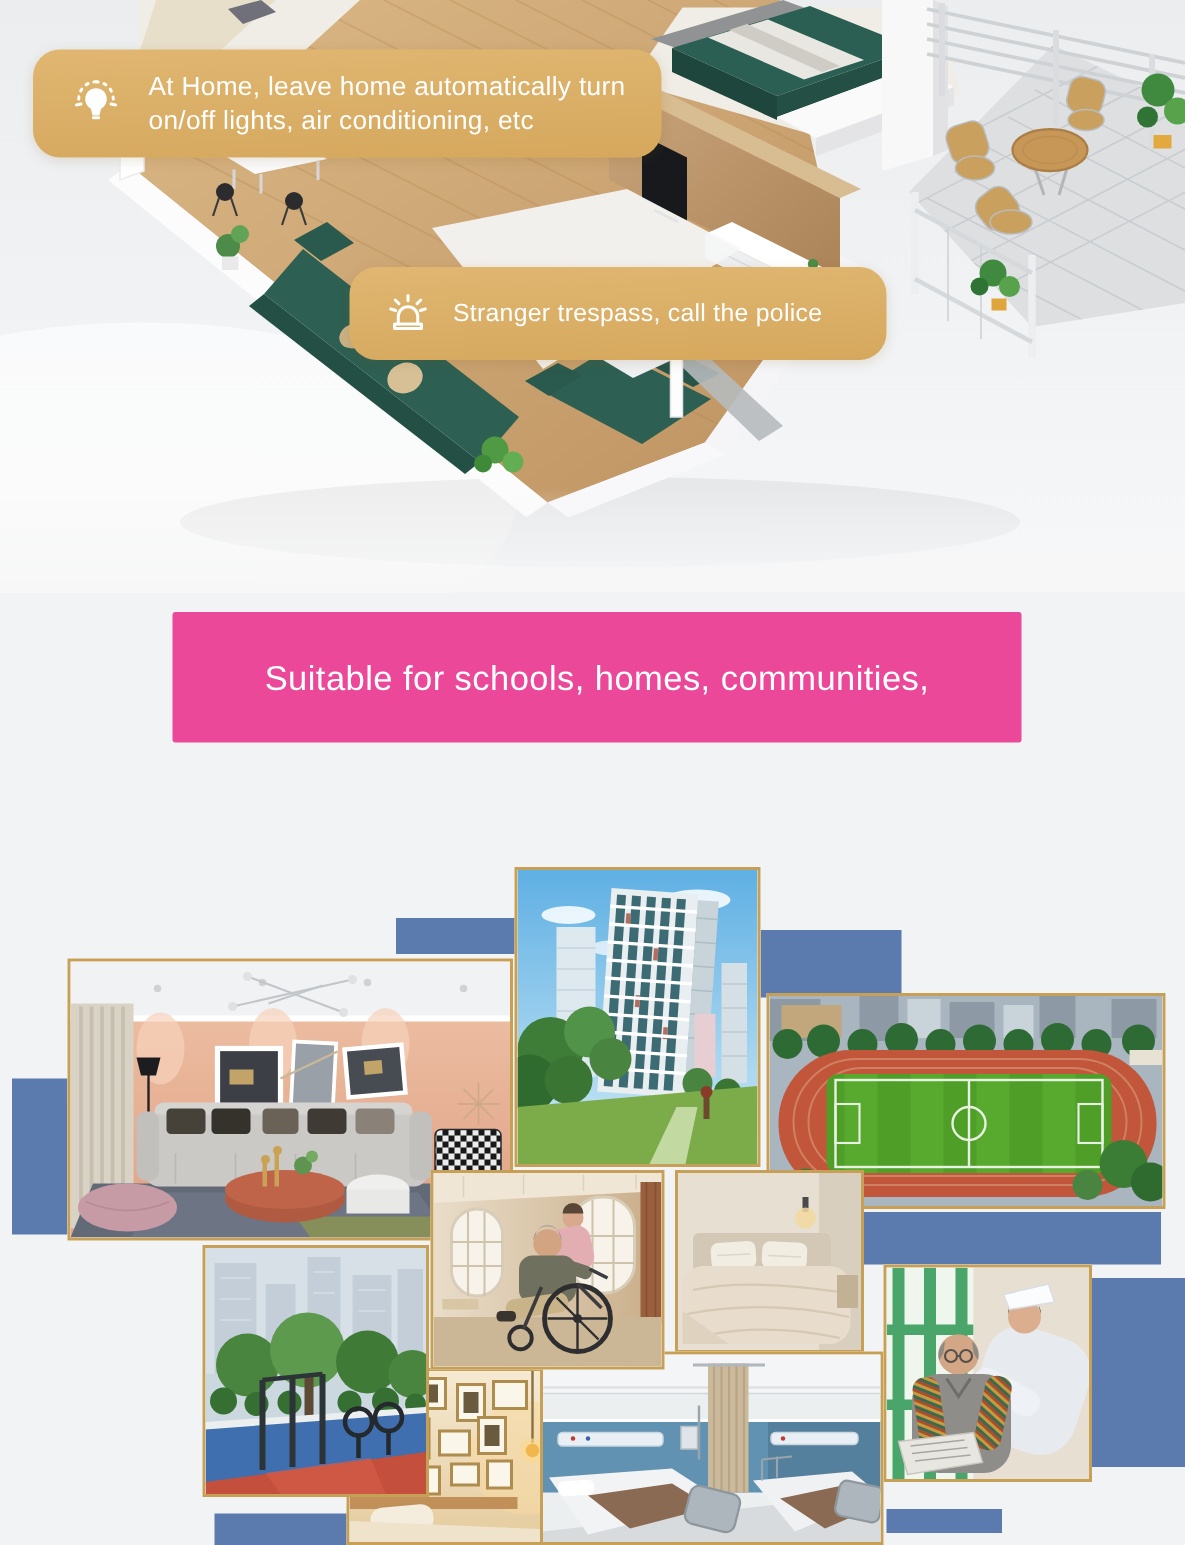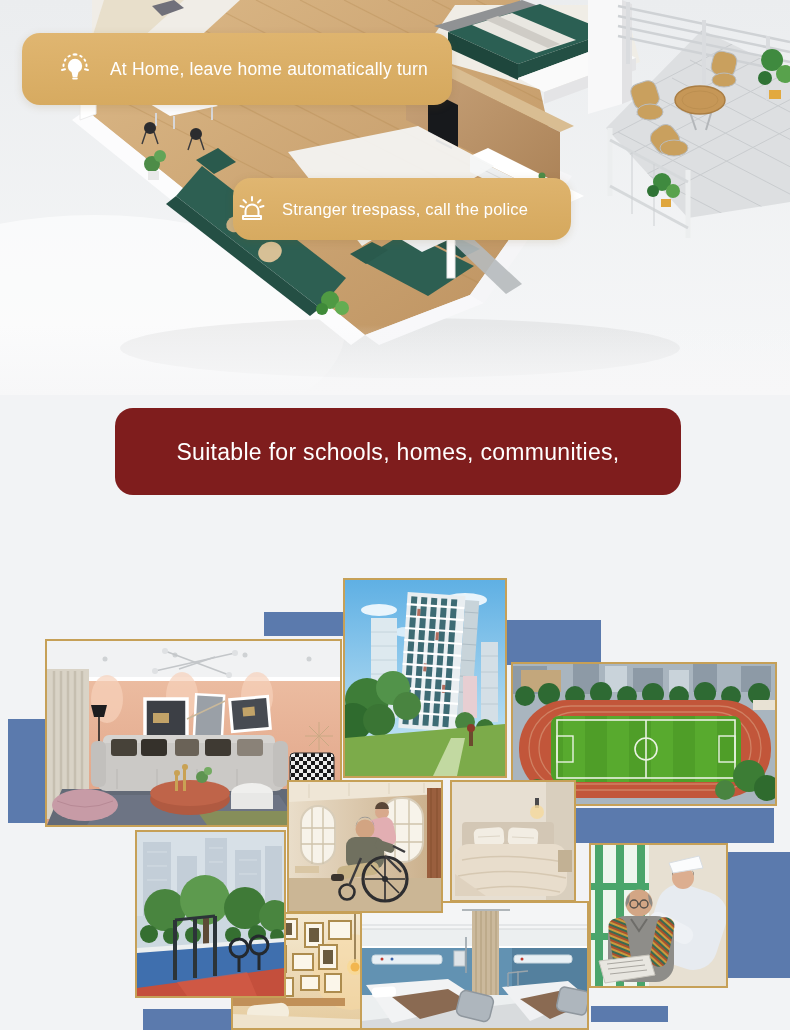--- a/index.html
+++ b/index.html
@@ -12,28 +12,28 @@
   .hero{position:absolute;left:0;top:0;width:790px;height:395px;}
   .hero svg{display:block;width:100%;height:100%;}
   .tooltip{
     position:absolute;display:flex;align-items:center;
     background:linear-gradient(178deg,#e0b671,#d5a85d);
     border-radius:18px;color:#fff;box-shadow:0 2px 8px rgba(120,90,30,.15);
   }
   .tooltip .tip-icon{flex:0 0 auto;display:flex;align-items:center;justify-content:center;}
   .tooltip .tip-text{font-weight:400;letter-spacing:.2px;}
   .tooltip .tip-text span{display:block;}
-  .tip-home{left:22px;top:33px;width:396px;height:72px;padding-left:34px;gap:16px;}
+  .tip-home{left:22px;top:33px;width:396px;height:72px;padding-left:23px;gap:16px;}
   .tip-home .tip-text{font-size:17.5px;line-height:23px;}
-  .tip-security{left:233px;top:178px;width:336px;height:62px;padding-left:2px;gap:13px;border-radius:18px;}
+  .tip-security{left:233px;top:178px;width:336px;height:62px;padding-left:22px;gap:13px;border-radius:18px;}
   .tip-security .tip-text{font-size:16.5px;line-height:22px;}
   
   .banner{
     position:absolute;left:115px;top:408px;width:566px;height:87px;
-    background:#7f1d1d;border-radius:18px;color:#fff;
+    background:#ec4899;border-radius:2px;color:#fff;
     display:flex;flex-direction:column;align-items:center;justify-content:center;
     font-size:23px;line-height:34px;font-weight:500;letter-spacing:.3px;
     text-align:center;
   }
   
   .blue-rect{position:absolute;background:#5b7aad;z-index:1;}
   .photo{
     position:absolute;border:2px solid #c6a057;background:#fff;
     overflow:hidden;box-sizing:border-box;
   }
@@ -258,20 +258,21 @@
         <g stroke="#ffffff" stroke-width="2" stroke-linecap="round" stroke-dasharray="1.5 4">
           <path d="M19 4.5 A11.5 11.5 0 0 1 30.5 16"></path>
           <path d="M7.5 16 A11.5 11.5 0 0 1 19 4.5"></path>
         </g>
         <line x1="6" y1="20" x2="9" y2="19.3" stroke="#ffffff" stroke-width="2" stroke-linecap="round"></line>
         <line x1="32" y1="20" x2="29" y2="19.3" stroke="#ffffff" stroke-width="2" stroke-linecap="round"></line>
       </svg>
     </span>
     <span class="tip-text">
       <span>At Home, leave home automatically turn</span>
+      <span>on/off lights, air conditioning, etc</span>
     </span>
   </div>
 
   <div class="tooltip tip-security">
     <span class="tip-icon">
       <svg width="34" height="34" viewBox="0 0 34 34" fill="none" stroke="#ffffff" stroke-width="2" stroke-linecap="round">
         <path d="M10.5 24 v-5 a6.5 6.5 0 0 1 13 0 v5"></path>
         <path d="M8 24 h18 v3 h-18 z" stroke-linejoin="round"></path>
         <line x1="17" y1="5" x2="17" y2="8.5"></line>
         <line x1="8.5" y1="8" x2="11" y2="10.5"></line>

